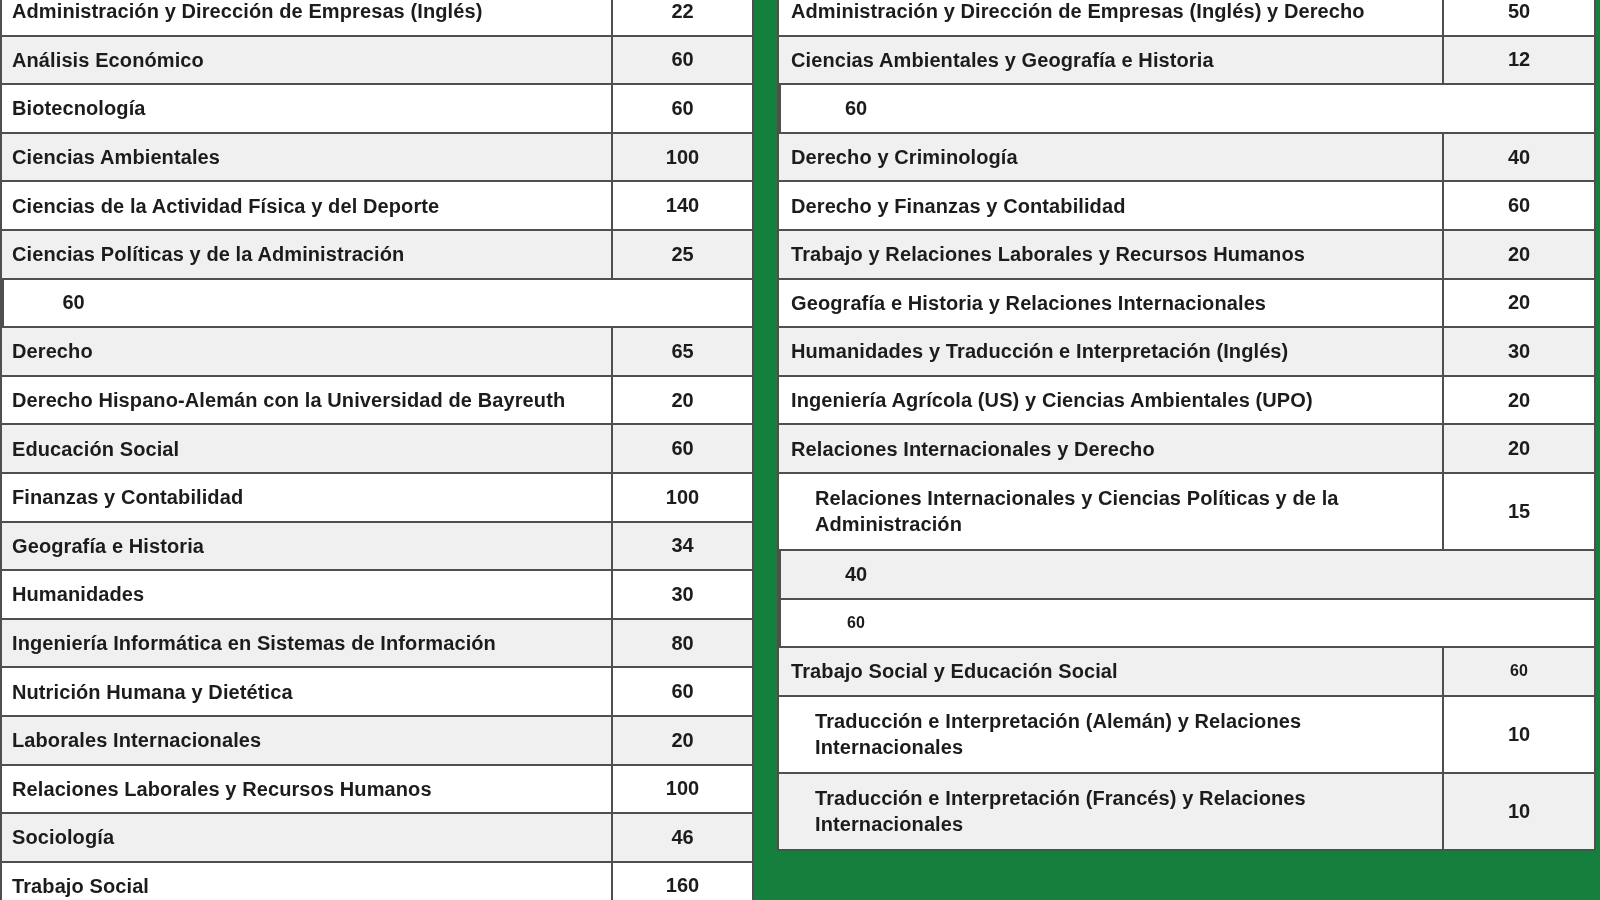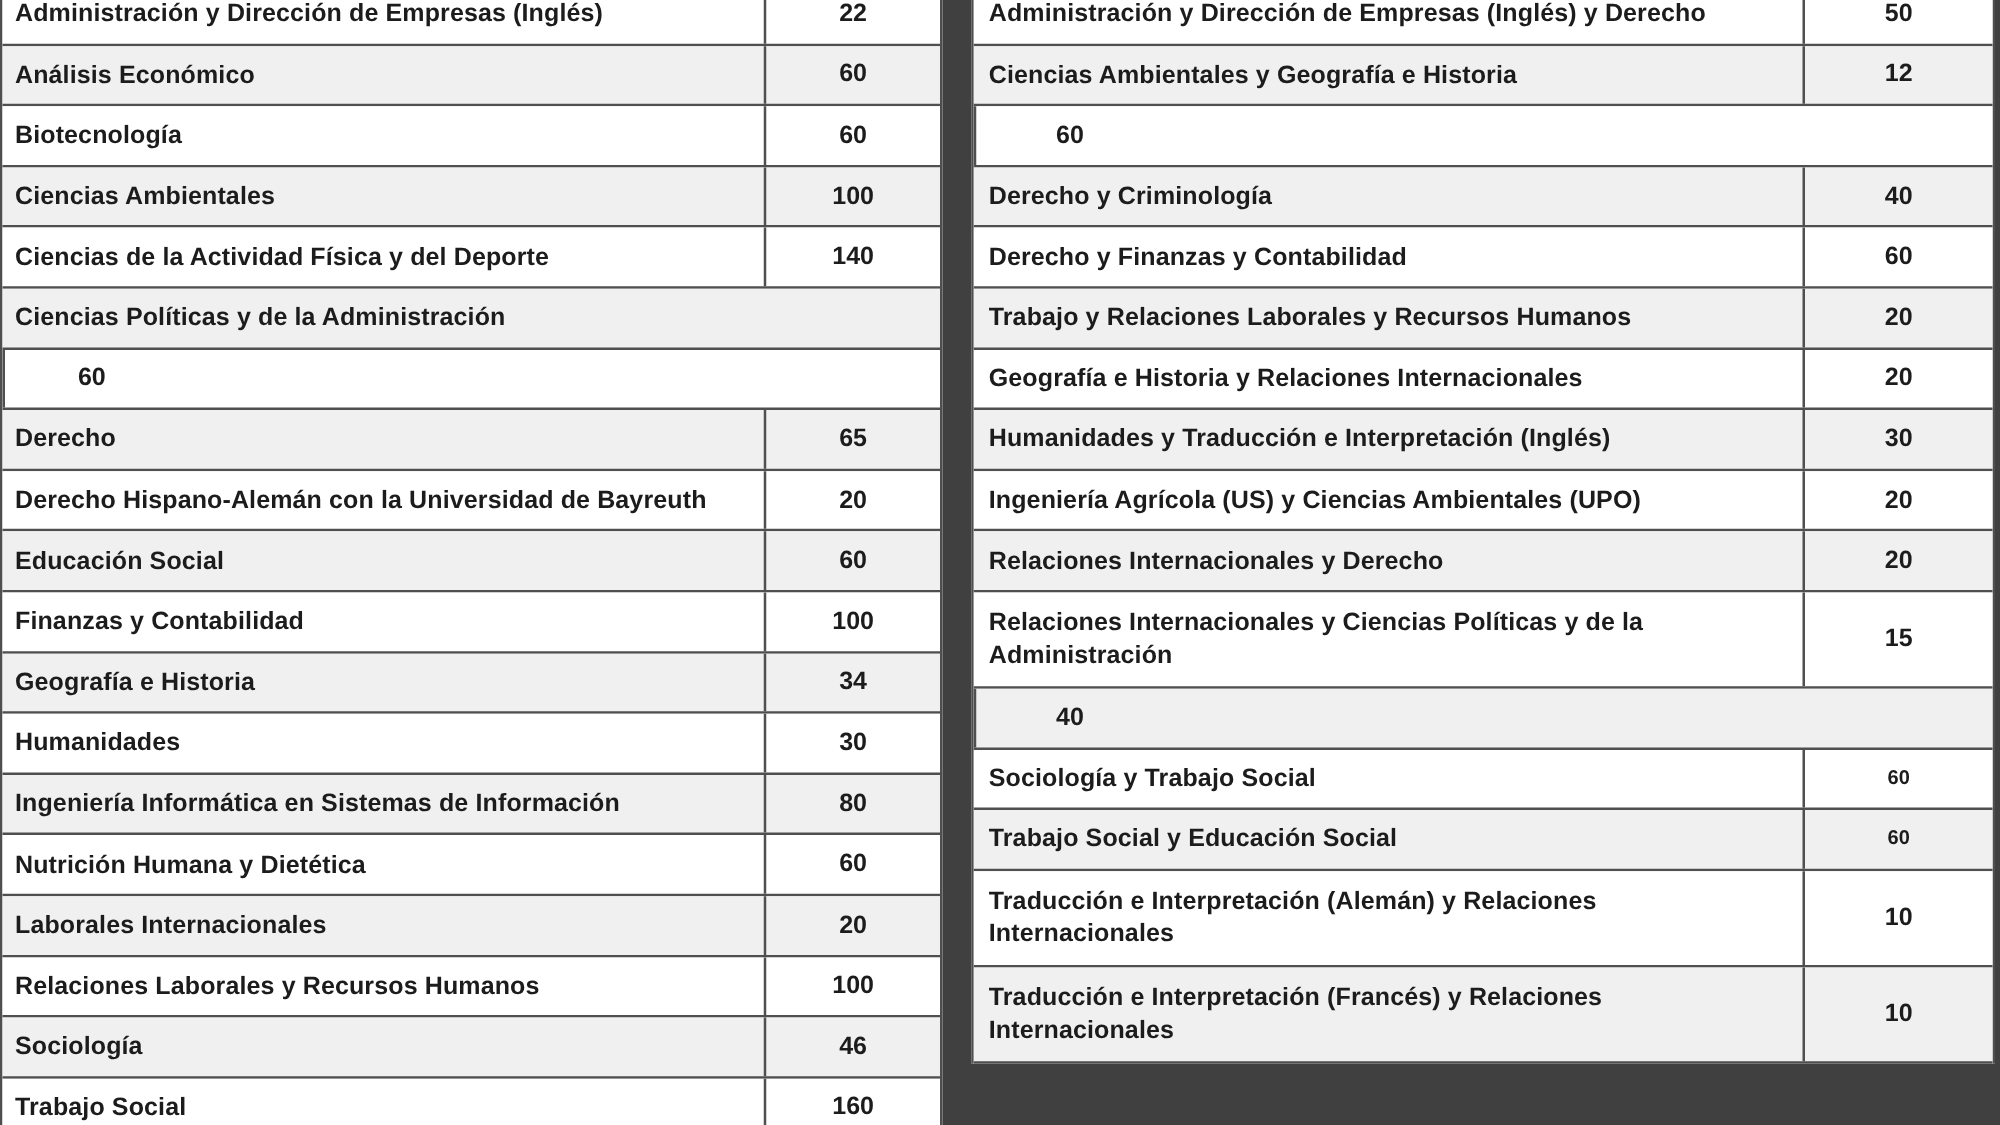--- a/index.html
+++ b/index.html
@@ -1,18 +1,18 @@
 <!DOCTYPE html>
 <html style="--border: #4f4f4f; --rowalt: #f0f0f0; --text: #1c1c1c;"><head>
 <meta charset="utf-8">
 <style>
   html,body { margin:0; padding:0; background:#ffffff; }
   .stage {
     position:relative; width:1600px; height:900px; overflow:hidden;
-    background:#404040; font-family:"Liberation Sans", sans-serif;
+    background:#15803d; font-family:"Liberation Sans", sans-serif;
   }
   .tbl {
     position:absolute; top:-12px; box-sizing:border-box;
     border-left:2px solid var(--border,#4f4f4f);
     border-right:2px solid var(--border,#4f4f4f);
     background:#ffffff;
   }
   .tbl-left  { left:0px;   width:754px; }
   .tbl-right { left:777px; width:819px; }
   .row {
@@ -22,21 +22,21 @@
   }
   .row:nth-child(even) { background:var(--rowalt,#f0f0f0); }
   .row.h2 { height:77px; }
   .name {
     flex:1; display:flex; align-items:center;
     padding:0 14px 0 10px; overflow:hidden; white-space:nowrap;
     font-weight:bold; font-size:20px; line-height:26px;
     color:var(--text,#1c1c1c); letter-spacing:0.1px;
   }
   .tbl-right .name { padding-left:12px; }
-  .name.wrap { white-space:normal; }
+  .name.wrap { white-space:normal;margin-left:24px; }
   .val {
     box-sizing:border-box; width:141px;
     border-left:2px solid var(--border,#4f4f4f);
     display:flex; align-items:center; justify-content:center;
     font-weight:bold; font-size:20px; color:var(--text,#1c1c1c);
   }
   .tbl-right .val { width:152px; }
   .val.small { font-size:16px; }
 </style>
 </head>
@@ -59,20 +59,21 @@
       <div class="row">
         <div class="name">Ciencias Ambientales</div>
         <div class="val">100</div>
       </div>
       <div class="row">
         <div class="name">Ciencias de la Actividad Física y del Deporte</div>
         <div class="val">140</div>
       </div>
       <div class="row">
         <div class="name">Ciencias Políticas y de la Administración</div>
+        <div class="val">25</div>
       </div>
       <div class="row">
         <div class="val">60</div>
       </div>
       <div class="row">
         <div class="name">Derecho</div>
         <div class="val">65</div>
       </div>
       <div class="row">
         <div class="name">Derecho Hispano-Alemán con la Universidad de Bayreuth</div>
@@ -160,21 +161,20 @@
         <div class="val">20</div>
       </div>
       <div class="row h2">
         <div class="name wrap">Relaciones Internacionales y Ciencias Políticas y de la Administración</div>
         <div class="val">15</div>
       </div>
       <div class="row">
         <div class="val">40</div>
       </div>
       <div class="row">
-        <div class="name">Sociología y Trabajo Social</div>
         <div class="val small">60</div>
       </div>
       <div class="row">
         <div class="name">Trabajo Social y Educación Social</div>
         <div class="val small">60</div>
       </div>
       <div class="row h2">
         <div class="name wrap">Traducción e Interpretación (Alemán) y Relaciones Internacionales</div>
         <div class="val">10</div>
       </div>

